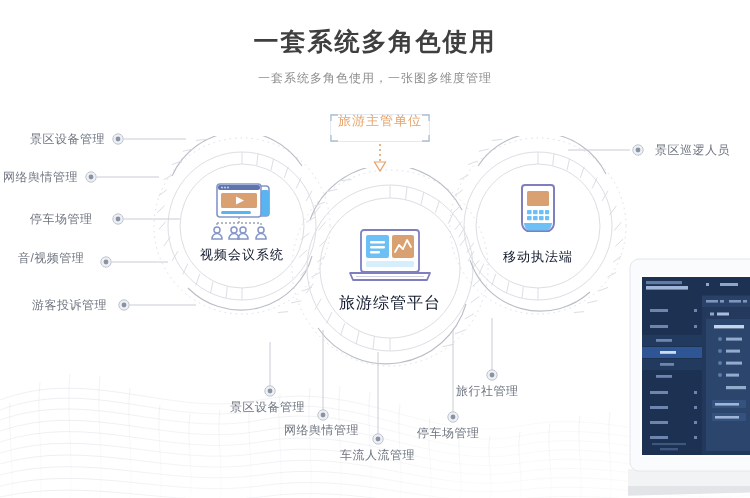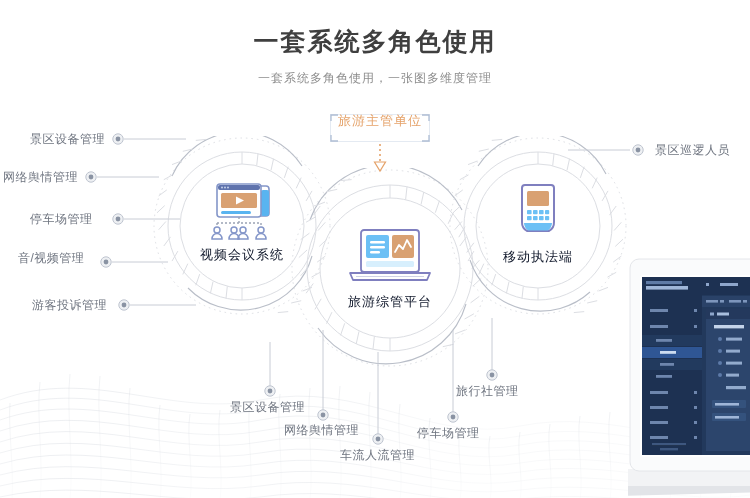--- a/index.html
+++ b/index.html
@@ -30,21 +30,21 @@
   .ring-wrap.r-left   { left:152px; top:136px;  width:180px; height:180px; }
   .ring-wrap.r-center { left:290px; top:168px;  width:200px; height:200px; }
   .ring-wrap.r-right  { left:448px; top:136px;  width:180px; height:180px; }
 
   
   .node { position:absolute; z-index:4; text-align:center; }
   .node .cap { font-size:13px; color:#0f172a; letter-spacing:1px; white-space:nowrap; margin-top:4px; }
   .node.n-video  { left:181px; top:180px; width:122px; }
   .node.n-center { left:330px; top:228px; width:120px; }
   .node.n-mobile { left:478px; top:182px; width:120px; }
-  .node.n-center .cap { font-size:13px; margin-top:7px; }
+  .node.n-center .cap { font-size:16px; margin-top:7px; }
 
   .icon-box { display:flex; justify-content:center; align-items:flex-end; height:62px; }
   .node.n-center .icon-box { height:58px; }
 
   
   .auth {
     position:absolute; left:330px; top:114px; width:100px; height:14px; z-index:7;
     display:flex; align-items:center; justify-content:center;
   }
   .auth-label {

